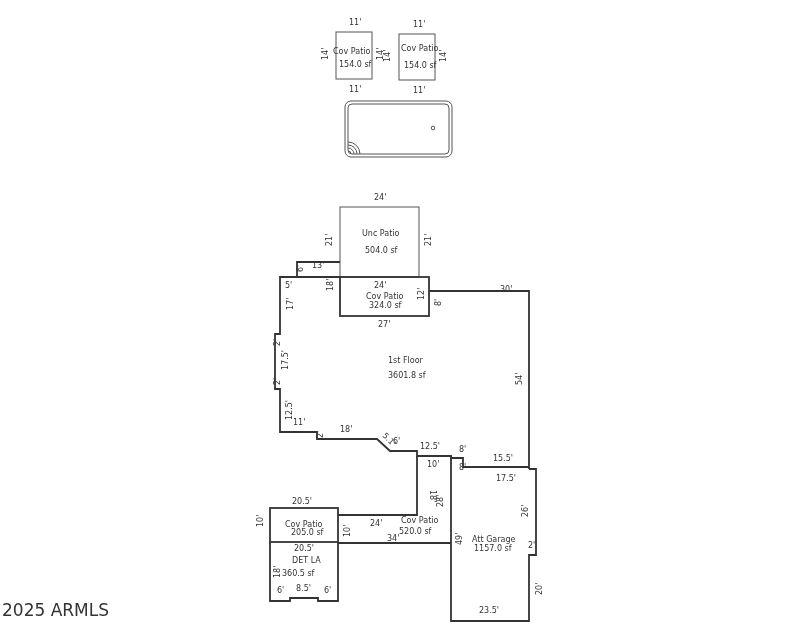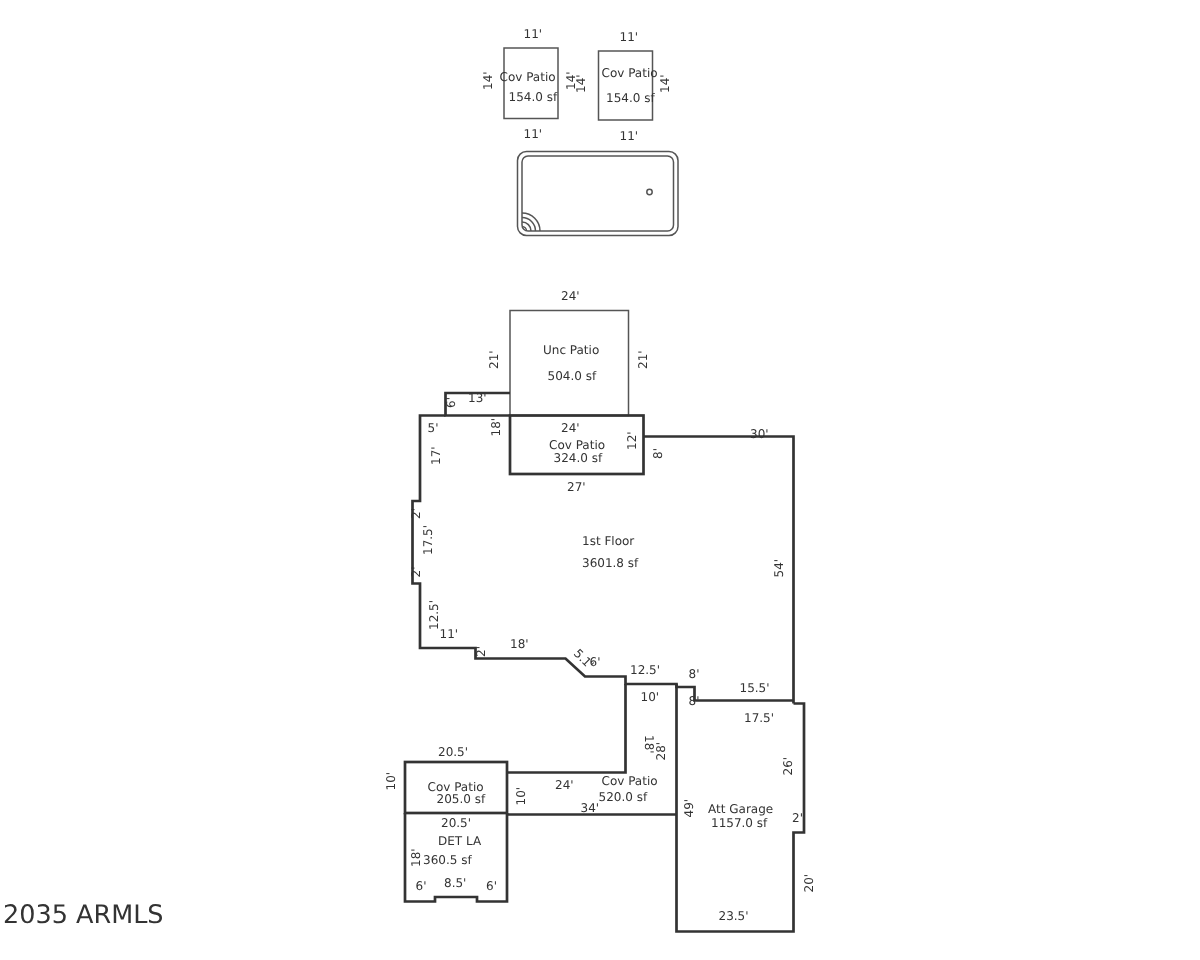--- a/index.html
+++ b/index.html
@@ -128,13 +128,13 @@
     <text class="t" x="462" y="545" transform="rotate(-90 462 545)">49'</text>
     <text class="t" x="528" y="517" transform="rotate(-90 528 517)">26'</text>
     <text class="t" x="528" y="548">2'</text>
     <text class="t" x="542" y="595" transform="rotate(-90 542 595)">20'</text>
     <text class="t" x="479" y="613">23.5'</text>
     <text class="t" x="472" y="542">Att Garage</text>
     <text class="t" x="474" y="551">1157.0 sf</text>
   </g>
 </svg>
 
-<div class="wm">2035 ARMLS</div>
+<div class="wm">2025 ARMLS</div>
 
 </body></html>

